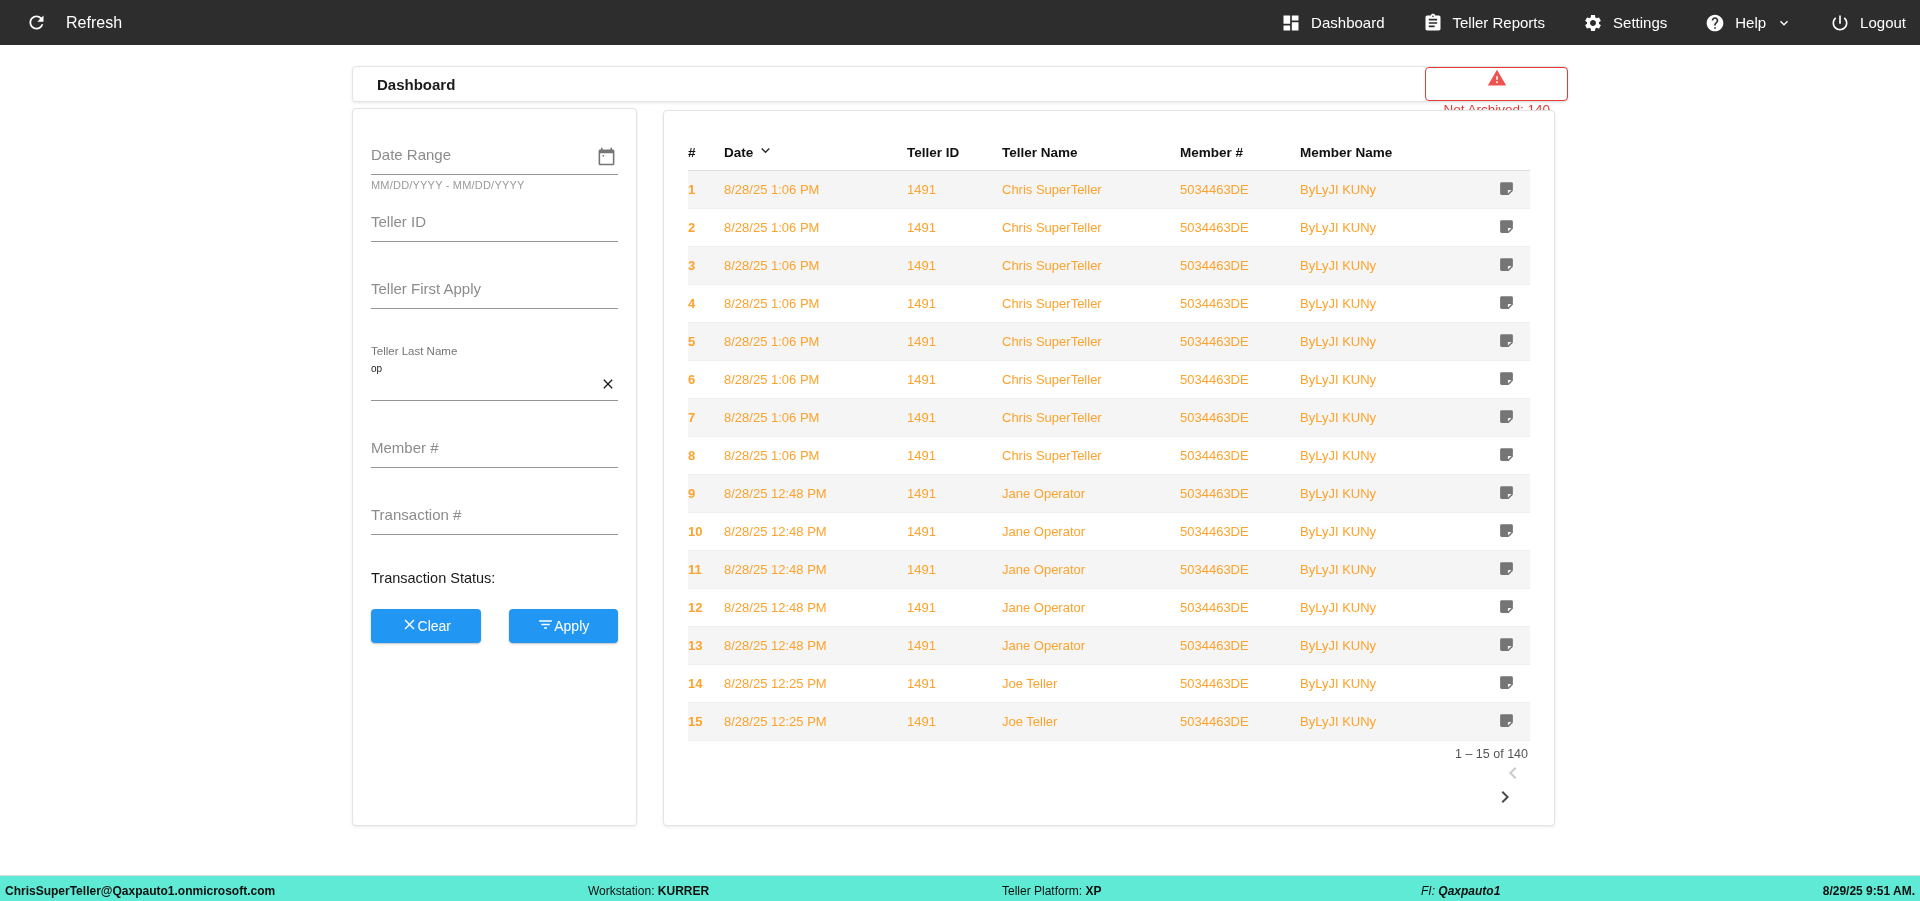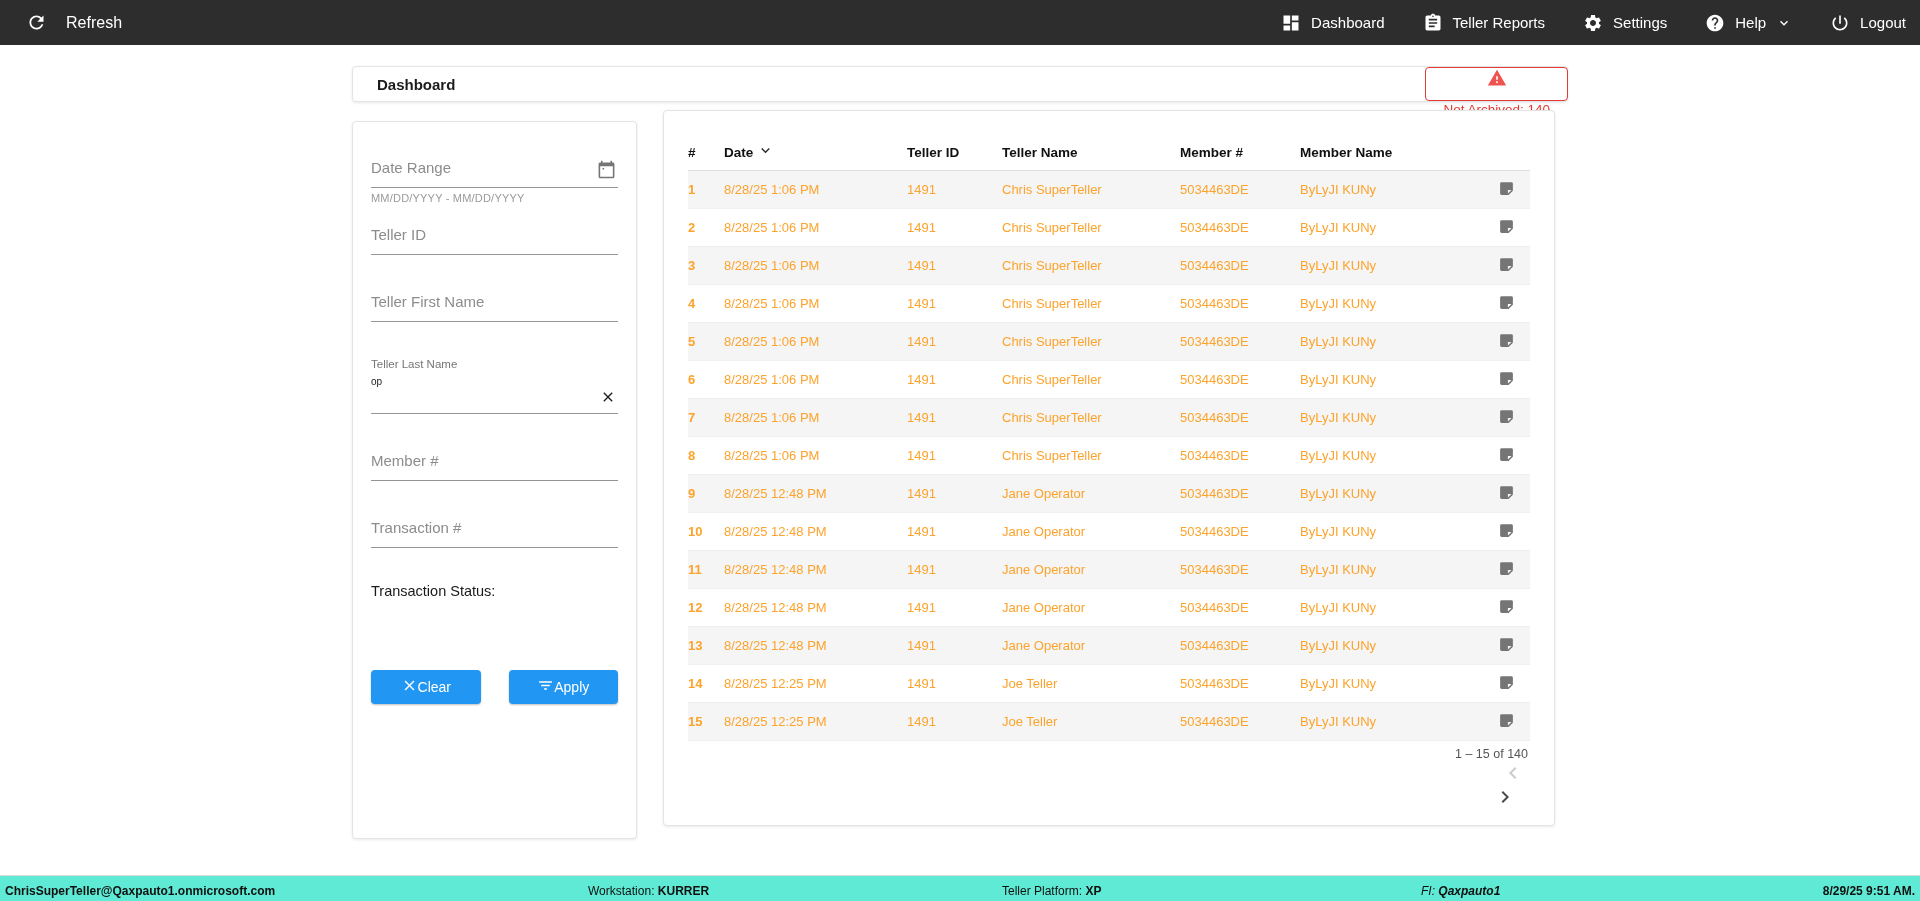--- a/index.html
+++ b/index.html
@@ -15,42 +15,42 @@
 
   
   .main { position: relative; height: 830px; background: #fff; }
   .card { background: #fff; border: 1px solid #e4e4e4; border-radius: 4px; box-shadow: 0 1px 3px rgba(0,0,0,0.09); }
 
   .header-card { position: absolute; left: 352px; top: 21px; width: 1216px; height: 36px; display: flex; align-items: center; justify-content: space-between; padding-left: 24px; }
   .header-title { font-weight: bold; font-size: 15px; color: #1b1b1b; }
   .alert-badge { height: 34px; margin-right: -1px; border: 1px solid #e53935; border-radius: 4px; background: #fff; color: #e53935; display: flex; align-items: center; gap: 11px; padding: 0 17px; font-size: 13.5px; cursor: pointer; flex-direction: column; }
 
   
-  .filter-card { position: absolute; left: 352px; top: 76px; width: 285px; height: 718px; padding: 34px 18px 0; }
+  .filter-card { position: absolute; left: 352px; top: 63px; width: 285px; height: 718px; padding: 34px 18px 0; }
   .field { position: relative; border-bottom: 1px solid #949494; padding-bottom: 7px; margin-bottom: 35px; }
   .field .ph { font-size: 15px; color: #8c8c8c; line-height: 24px; }
   .field .hint { position: absolute; top: 100%; margin-top: 5px; font-size: 11px; color: #9a9a9a; letter-spacing: .2px; }
   .field .right-icon { position: absolute; right: 2px; bottom: 8px; cursor: pointer; line-height: 0; }
   .field.filled { padding-bottom: 20px; }
   .field .mini-label { font-size: 11.5px; color: #757575; line-height: 14px; }
   .field .value { font-size: 10px; color: #222; line-height: 22px; }
 
   .status-label { margin-top: 24px; font-size: 14.5px; color: #1a1a1a; }
   .toggles { margin-top: 18px; }
   .toggle-row { display: flex; align-items: center; height: 20px; margin: 0 0 14px 15px; cursor: pointer; }
   .switch { position: relative; width: 34px; height: 20px; flex: 0 0 34px; }
   .switch .track { position: absolute; top: 3px; left: 0; width: 34px; height: 14px; border-radius: 7px; background: #909090; }
   .switch .thumb { position: absolute; top: 0; left: -2px; width: 20px; height: 20px; border-radius: 50%; background: #fafafa; box-shadow: 0 1px 3px rgba(0,0,0,0.4); }
   .switch.halo .thumb { box-shadow: 0 0 0 10px rgba(0,0,0,0.045), 0 1px 3px rgba(0,0,0,0.4); }
   .switch.on .track { background: #9fa8da; }
   .switch.on .thumb { left: 16px; background: #3f51b5; }
   .toggle-row .tlabel { margin-left: 14px; font-size: 14px; color: #1c1c1c; }
 
   .btn-row { display: flex; gap: 28px; margin-top: 23px; }
-  .btn { width: 110px; height: 34px; border: none; border-radius: 4px; background: #2196f3; color: #fff; font-size: 14px; font-family: inherit; display: flex; align-items: center; justify-content: center; box-shadow: 0 1px 2px rgba(0,0,0,0.25); cursor: pointer; margin-top: 48px; }
+  .btn { width: 110px; height: 34px; border: none; border-radius: 4px; background: #2196f3; color: #fff; font-size: 14px; font-family: inherit; display: flex; align-items: center; justify-content: center; box-shadow: 0 1px 2px rgba(0,0,0,0.25); cursor: pointer; }
 
   
   .table-card { position: absolute; left: 663px; top: 65px; width: 892px; height: 716px; padding: 0 24px; }
   .tgrid { display: grid; grid-template-columns: 36px 183px 95px 178px 120px 168px 1fr; align-items: center; }
   .thead { height: 37px; margin-top: 23px; border-bottom: 1px solid #dedede; font-weight: bold; font-size: 13.5px; color: #111; }
   .thead .th { display: flex; align-items: center; gap: 4px; }
   .trow { height: 38px; font-size: 13px; color: #fda32c; border-bottom: 1px solid #efefef; }
   .trow:nth-child(odd) { background: #f5f5f5; }
   .trow .num { font-weight: bold; }
   .trow .note { margin-left: 30px; line-height: 0; cursor: pointer; }
@@ -150,21 +150,21 @@
             <path d="M20 3h-1V1h-2v2H7V1H5v2H4c-1.1 0-2 .9-2 2v16c0 1.1.9 2 2 2h16c1.1 0 2-.9 2-2V5c0-1.1-.9-2-2-2zm0 18H4V8h16v13zM9 10H7v2h2v-2z"></path>
           </svg></span>
       <div class="hint">MM/DD/YYYY - MM/DD/YYYY</div>
     </div>
 
     <div class="field">
       <div class="ph">Teller ID</div>
     </div>
 
     <div class="field">
-      <div class="ph">Teller First Name</div>
+      <div class="ph">Teller First Apply</div>
     </div>
 
     <div class="field filled">
       <div class="mini-label">Teller Last Name</div>
       <div class="value">op</div>
       <span class="right-icon"><svg width="16" height="16" viewBox="0 0 24 24" fill="#1c1c1c">
             <path d="M19 6.41L17.59 5 12 10.59 6.41 5 5 6.41 10.59 12 5 17.59 6.41 19 12 13.41 17.59 19 19 17.59 13.41 12z"></path>
           </svg></span>
     </div>
 

